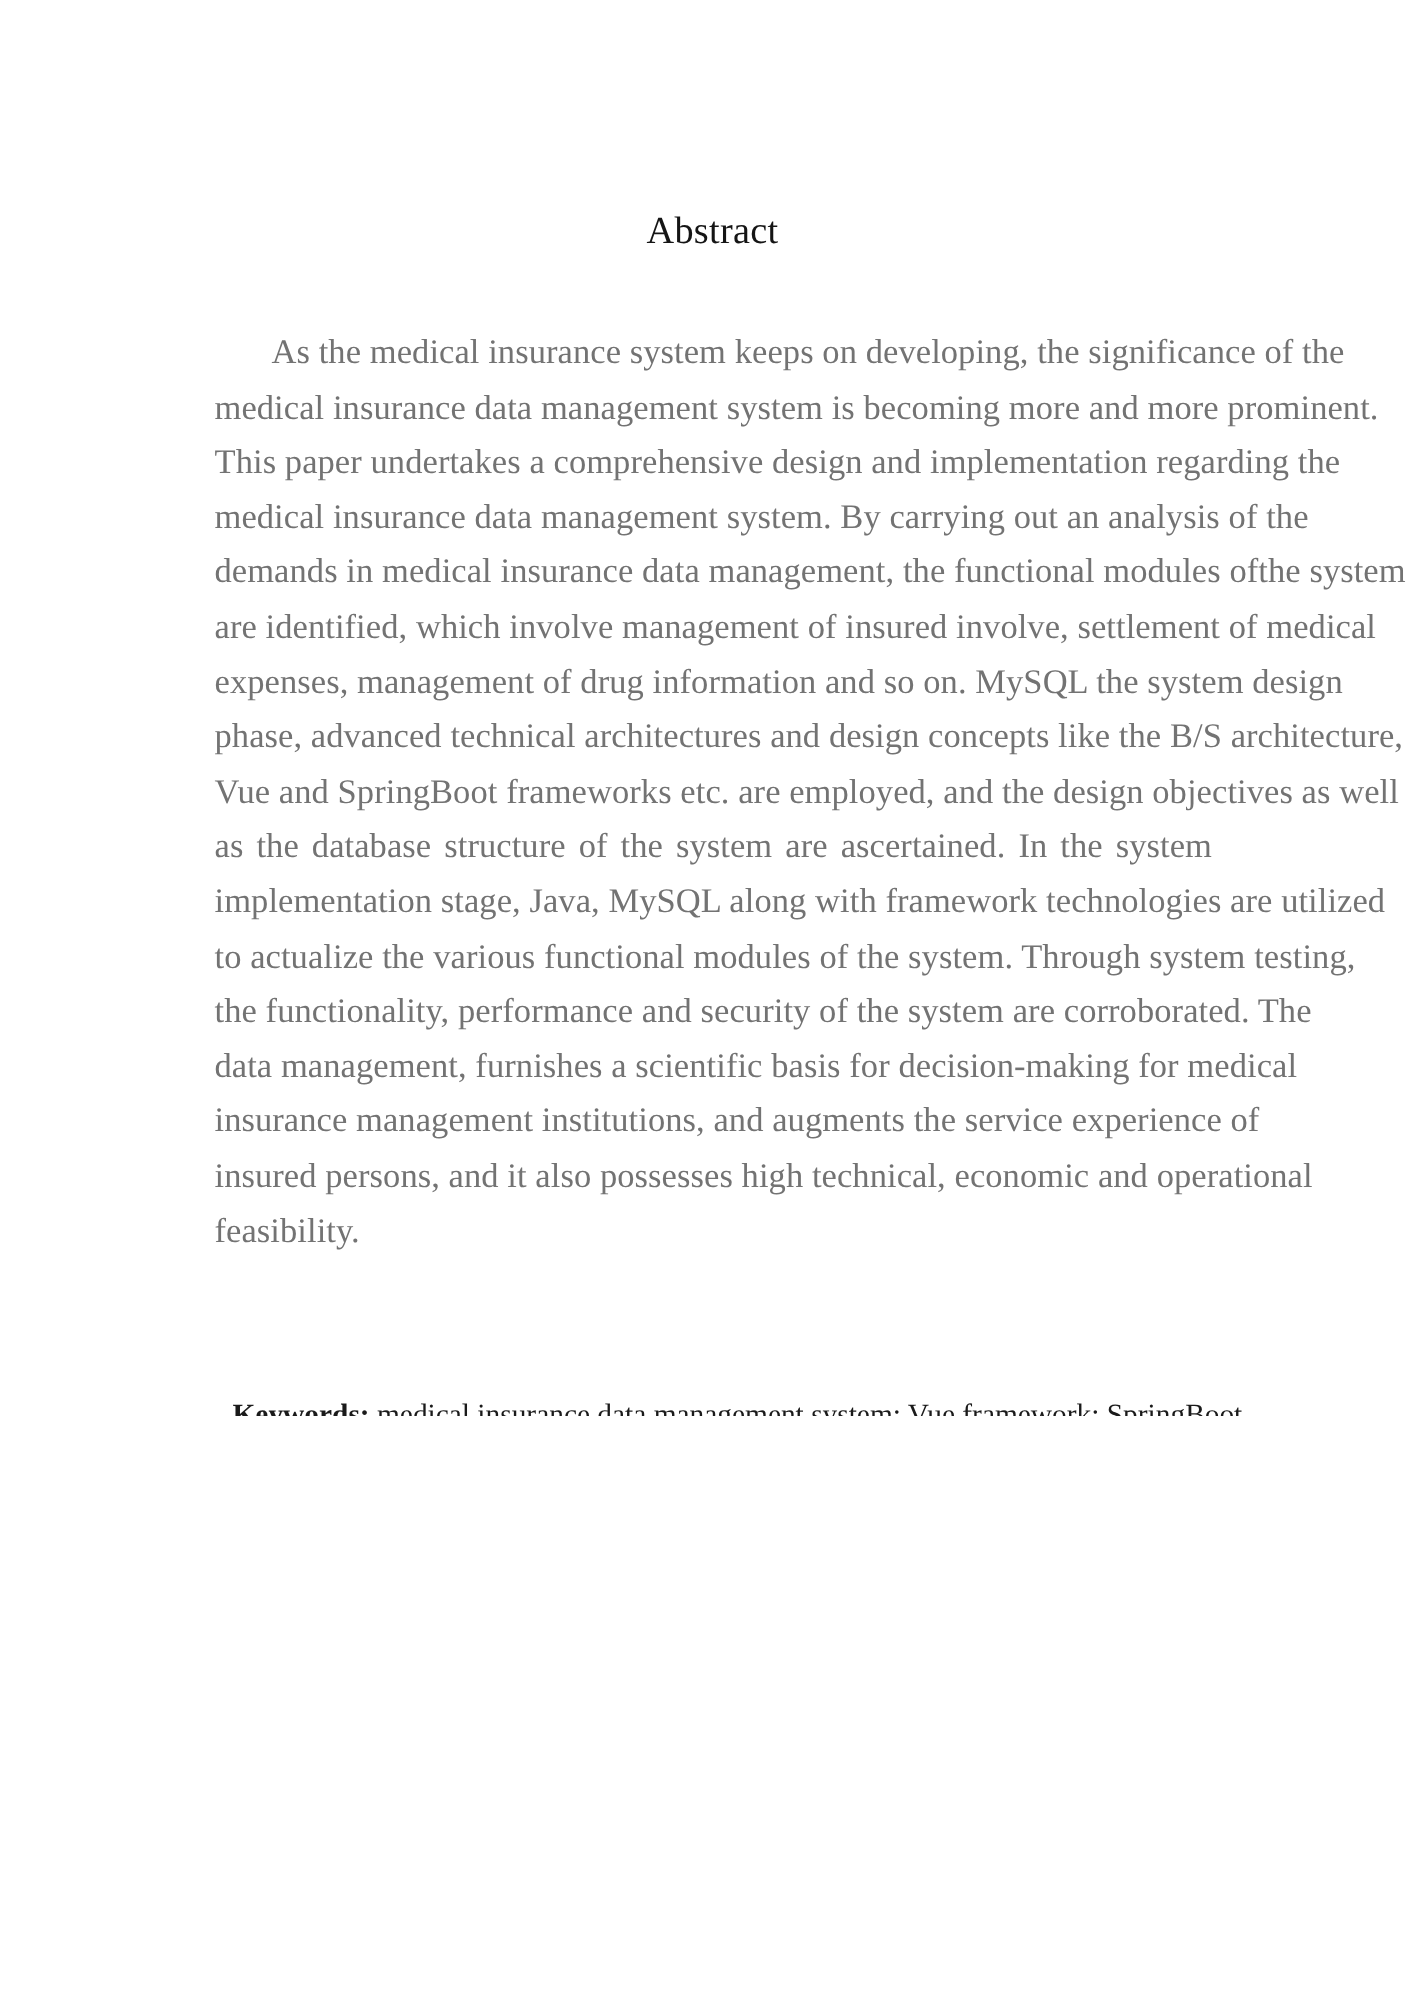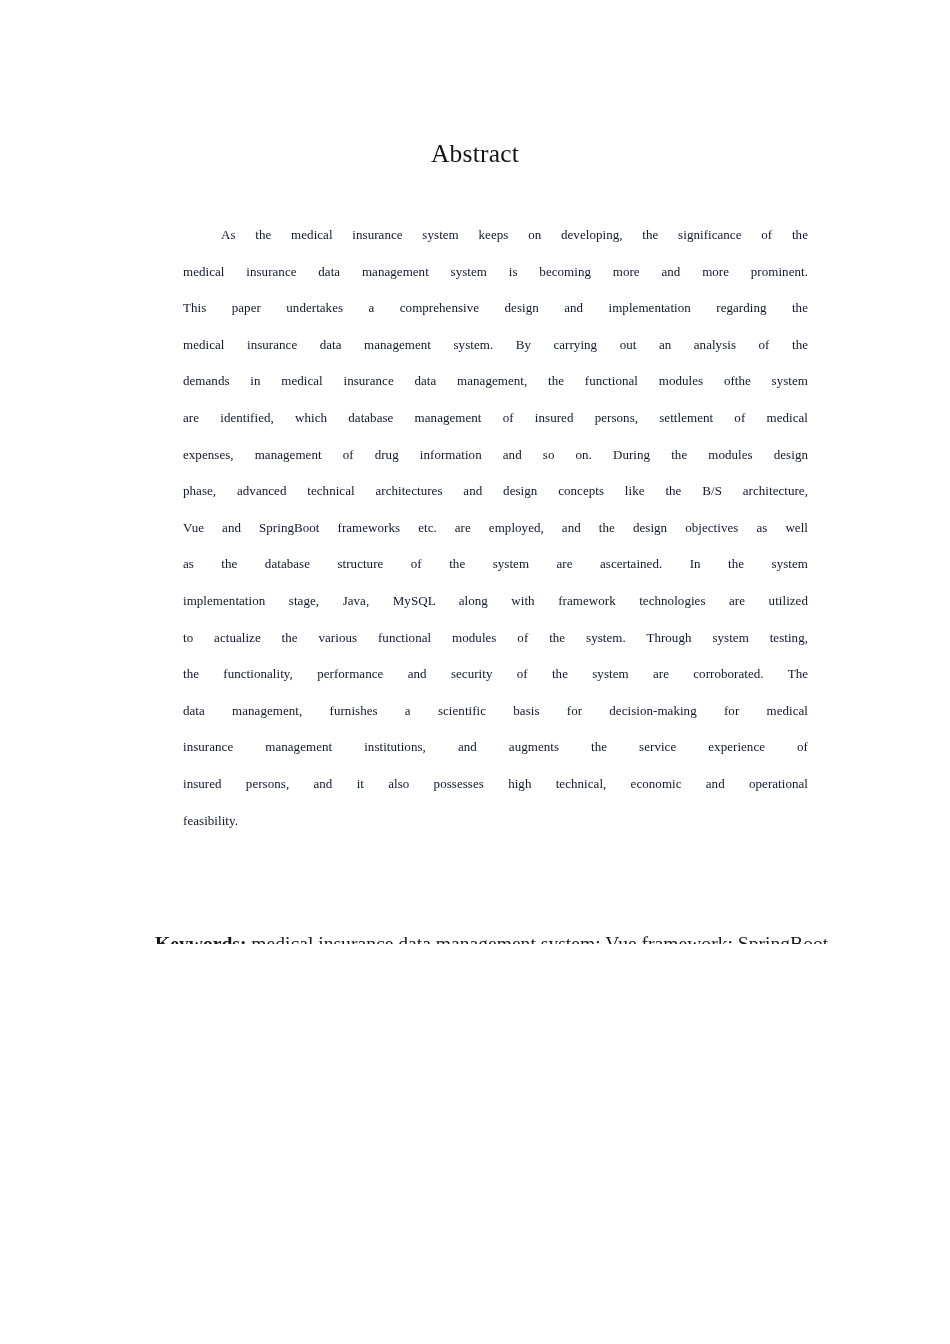--- a/index.html
+++ b/index.html
@@ -34,29 +34,28 @@
   }
   .body-block {
     position: absolute;
     left: 143px;
     top: 217px;
     width: 665px;
   }
   
   .tline {
     display: block;
-    font-size: 13px;
+    font-size: 23px;
     line-height: 36.6px;
     height: 36.6px;
-    color: #0f172a;
+    color: #737373;
     white-space: nowrap;
     text-align: justify;
     text-align-last: justify;
     letter-spacing: 0.05px;
-    margin-left: 40px;
   }
   .tline.nojust {
     text-align: left;
     text-align-last: left;
   }
   .tline.indent {
     text-indent: 38px;
   }
   .keywords-block {
     position: absolute;
@@ -94,22 +93,22 @@
 <div class="page">
 
   <h1 class="page-heading">Abstract</h1>
 
   <div class="body-block">
     <span class="tline indent">As  the  medical  insurance  system  keeps  on  developing,  the  significance  of the</span>
     <span class="tline">medical  insurance  data  management  system  is  becoming  more  and  more  prominent.</span>
     <span class="tline">This  paper  undertakes  a  comprehensive  design  and  implementation  regarding  the</span>
     <span class="tline">medical  insurance  data  management  system.  By  carrying  out  an  analysis  of  the</span>
     <span class="tline">demands in medical insurance data management, the functional modules ofthe system</span>
-    <span class="tline">are  identified,  which  database  management of insured  persons,  settlement of medical</span>
-    <span class="tline">expenses,  management  of  drug  information  and  so  on.  During  the  modules  design</span>
+    <span class="tline">are  identified,  which  involve  management of insured  involve,  settlement of medical</span>
+    <span class="tline">expenses,  management  of  drug  information  and  so  on.  MySQL  the  system  design</span>
     <span class="tline">phase, advanced technical architectures and design concepts like the B/S architecture,</span>
     <span class="tline">Vue and SpringBoot frameworks etc. are employed, and the design objectives as well</span>
     <span class="tline">as   the   database   structure   of   the   system   are   ascertained.   In   the   system</span>
     <span class="tline">implementation stage,  Java,  MySQL  along  with  framework  technologies  are  utilized</span>
     <span class="tline">to  actualize  the  various  functional  modules  of  the  system.  Through  system  testing,</span>
     <span class="tline">the  functionality,  performance   and   security   of   the   system   are   corroborated.   The</span>
     <span class="tline">data  management,  furnishes   a   scientific   basis   for   decision-making   for   medical</span>
     <span class="tline">insurance   management  institutions,    and    augments    the    service    experience    of</span>
     <span class="tline">insured   persons,   and   it   also possesses high technical, economic and operational</span>
     <span class="tline nojust">feasibility.</span>

